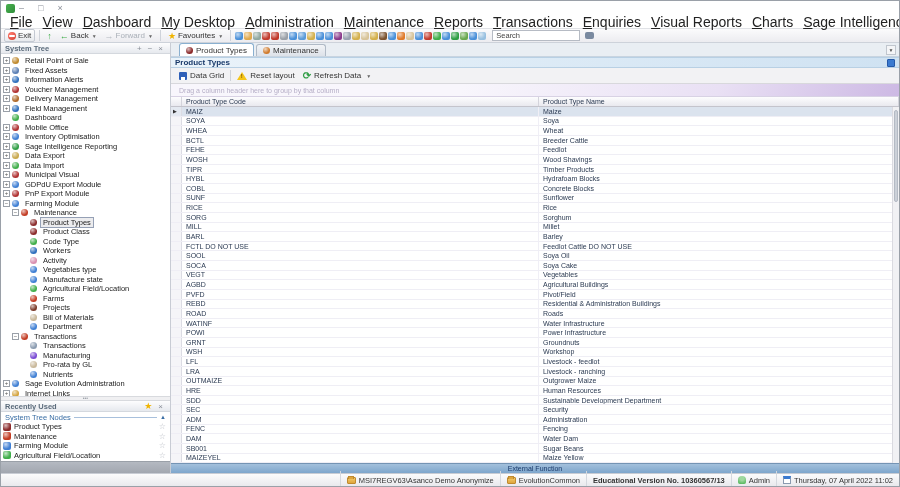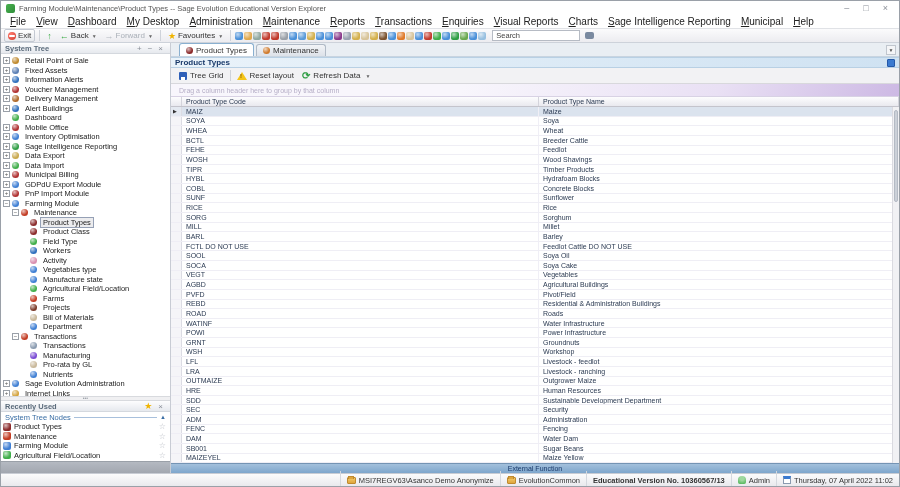--- a/index.html
+++ b/index.html
@@ -9,21 +9,21 @@
 
   
   .titlebar { height:14px; display:flex; align-items:center; padding:0 5px; background:#fff; }
   .app-icon { width:9px; height:9px; background:linear-gradient(135deg,#49b04f,#2f8e3a); border-radius:2px; margin-right:4px; flex:none; }
   .title-text { font-size:7.5px; color:#555; flex:1; white-space:nowrap; overflow:hidden; }
   .win-btns { display:flex; gap:14px; color:#8a8f98; font-size:9px; padding-right:6px; }
   .win-btns span { cursor:default; line-height:9px; }
 
   
   .menubar { height:13px; display:flex; align-items:center; background:#fff; padding-left:4px; }
-  .menu-item { font-size:10px; padding:0 5px; color:#222; white-space:nowrap; }
+  .menu-item { font-size:14px; padding:0 5px; color:#222; white-space:nowrap; }
   .menu-item::first-letter { text-decoration:underline; }
 
   
   .toolbar { height:15px; display:flex; align-items:center; background:linear-gradient(#fbfbfc,#ececf0);
              border-top:1px solid #e0e2e6; border-bottom:1px solid #cdd2da; padding:0 3px; gap:2px; }
   .tb-btn { display:flex; align-items:center; gap:2px; font-size:8px; color:#333; padding:0 3px; height:13px; white-space:nowrap; }
   .exit-btn { border:1px solid #c4c9d2; border-radius:2px; background:linear-gradient(#fff,#e8eaee); }
   .exit-icon { width:8px; height:8px; border-radius:50%; background:radial-gradient(circle at 35% 30%, #ff7b6e, #d23b2e); position:relative; flex:none; }
   .exit-icon::after { content:""; position:absolute; left:1px; right:1px; top:3px; height:2px; background:#fff; border-radius:1px; }
   .sep { width:1px; height:11px; background:#cfd3da; margin:0 2px; flex:none; }
@@ -137,21 +137,20 @@
   .folder-icon { width:9px; height:7px; background:linear-gradient(#f2c96a,#dfa63c); border:1px solid #c08a2e; border-radius:1px; flex:none; position:relative; }
   .folder-icon::before { content:""; position:absolute; top:-2px; left:0; width:4px; height:2px; background:#dfa63c; border:1px solid #c08a2e; border-bottom:none; }
   .person-icon { width:8px; height:8px; border-radius:50% 50% 2px 2px; background:radial-gradient(circle at 50% 30%, #9fd89f 30%, #3fae49); flex:none; }
   .cal-icon { width:8px; height:8px; background:#fff; border:1px solid #8a9ab0; border-top:3px solid #3a7ad0; flex:none; }
 </style>
 </head>
 <body>
 
 <div class="titlebar">
   <span class="app-icon"></span>
-  <span class="title-text">Farming Module\Maintenance\Product Types -- Sage Evolution Educational Version Explorer</span>
   <span class="win-btns">
     <span>–</span>
     <span>□</span>
     <span>×</span>
   </span>
 </div>
 
 <div class="menubar">
 
     <span class="menu-item">File</span>
@@ -315,21 +314,21 @@
         <span class="indent" style="width: 2px;"></span>
         <span class="expander">+</span>
         <span class="tree-icon" style="background-color: rgb(176, 106, 42);"></span>
         <span class="tree-label">Delivery Management</span>
       </div>
 
       <div class="tree-item">
         <span class="indent" style="width: 2px;"></span>
         <span class="expander">+</span>
         <span class="tree-icon" style="background-color: rgb(47, 111, 189);"></span>
-        <span class="tree-label">Alert Buildings</span>
+        <span class="tree-label">Field Management</span>
       </div>
 
       <div class="tree-item">
         <span class="indent" style="width: 2px;"></span>
         <span class="expander"></span>
         <span class="tree-icon" style="background-color: rgb(63, 174, 73);"></span>
         <span class="tree-label">Dashboard</span>
       </div>
 
       <div class="tree-item">
@@ -364,35 +363,35 @@
         <span class="indent" style="width: 2px;"></span>
         <span class="expander">+</span>
         <span class="tree-icon" style="background-color: rgb(63, 174, 73);"></span>
         <span class="tree-label">Data Import</span>
       </div>
 
       <div class="tree-item">
         <span class="indent" style="width: 2px;"></span>
         <span class="expander">+</span>
         <span class="tree-icon" style="background-color: rgb(176, 48, 48);"></span>
-        <span class="tree-label">Municipal Billing</span>
+        <span class="tree-label">Municipal Visual</span>
       </div>
 
       <div class="tree-item">
         <span class="indent" style="width: 2px;"></span>
         <span class="expander">+</span>
         <span class="tree-icon" style="background-color: rgb(63, 127, 212);"></span>
         <span class="tree-label">GDPdU Export Module</span>
       </div>
 
       <div class="tree-item">
         <span class="indent" style="width: 2px;"></span>
         <span class="expander">+</span>
         <span class="tree-icon" style="background-color: rgb(176, 48, 48);"></span>
-        <span class="tree-label">PnP Import Module</span>
+        <span class="tree-label">PnP Export Module</span>
       </div>
 
       <div class="tree-item">
         <span class="indent" style="width: 2px;"></span>
         <span class="expander">−</span>
         <span class="tree-icon" style="background-color: rgb(63, 127, 212);"></span>
         <span class="tree-label">Farming Module</span>
       </div>
 
       <div class="tree-item">
@@ -413,21 +412,21 @@
         <span class="indent" style="width: 20px;"></span>
         <span class="expander"></span>
         <span class="tree-icon" style="background-color: rgb(139, 42, 42);"></span>
         <span class="tree-label">Product Class</span>
       </div>
 
       <div class="tree-item">
         <span class="indent" style="width: 20px;"></span>
         <span class="expander"></span>
         <span class="tree-icon" style="background-color: rgb(63, 174, 73);"></span>
-        <span class="tree-label">Field Type</span>
+        <span class="tree-label">Code Type</span>
       </div>
 
       <div class="tree-item">
         <span class="indent" style="width: 20px;"></span>
         <span class="expander"></span>
         <span class="tree-icon" style="background-color: rgb(47, 111, 189);"></span>
         <span class="tree-label">Workers</span>
       </div>
 
       <div class="tree-item">
@@ -598,21 +597,21 @@
   </div>
 
   <div class="content-header">
     <span class="ch-title">Product Types</span>
     <span class="panel-icon"></span>
   </div>
 
   <div class="content-toolbar">
     <span class="ct-btn">
       <span class="icon-save"></span>
-      <span>Tree Grid</span>
+      <span>Data Grid</span>
     </span>
     <span class="sep"></span>
     <span class="ct-btn">
       <span class="icon-warn"></span>
       <span>Reset layout</span>
     </span>
     <span class="ct-btn">
       <span class="icon-refresh">⟳</span>
       <span>Refresh Data</span>
     </span>

